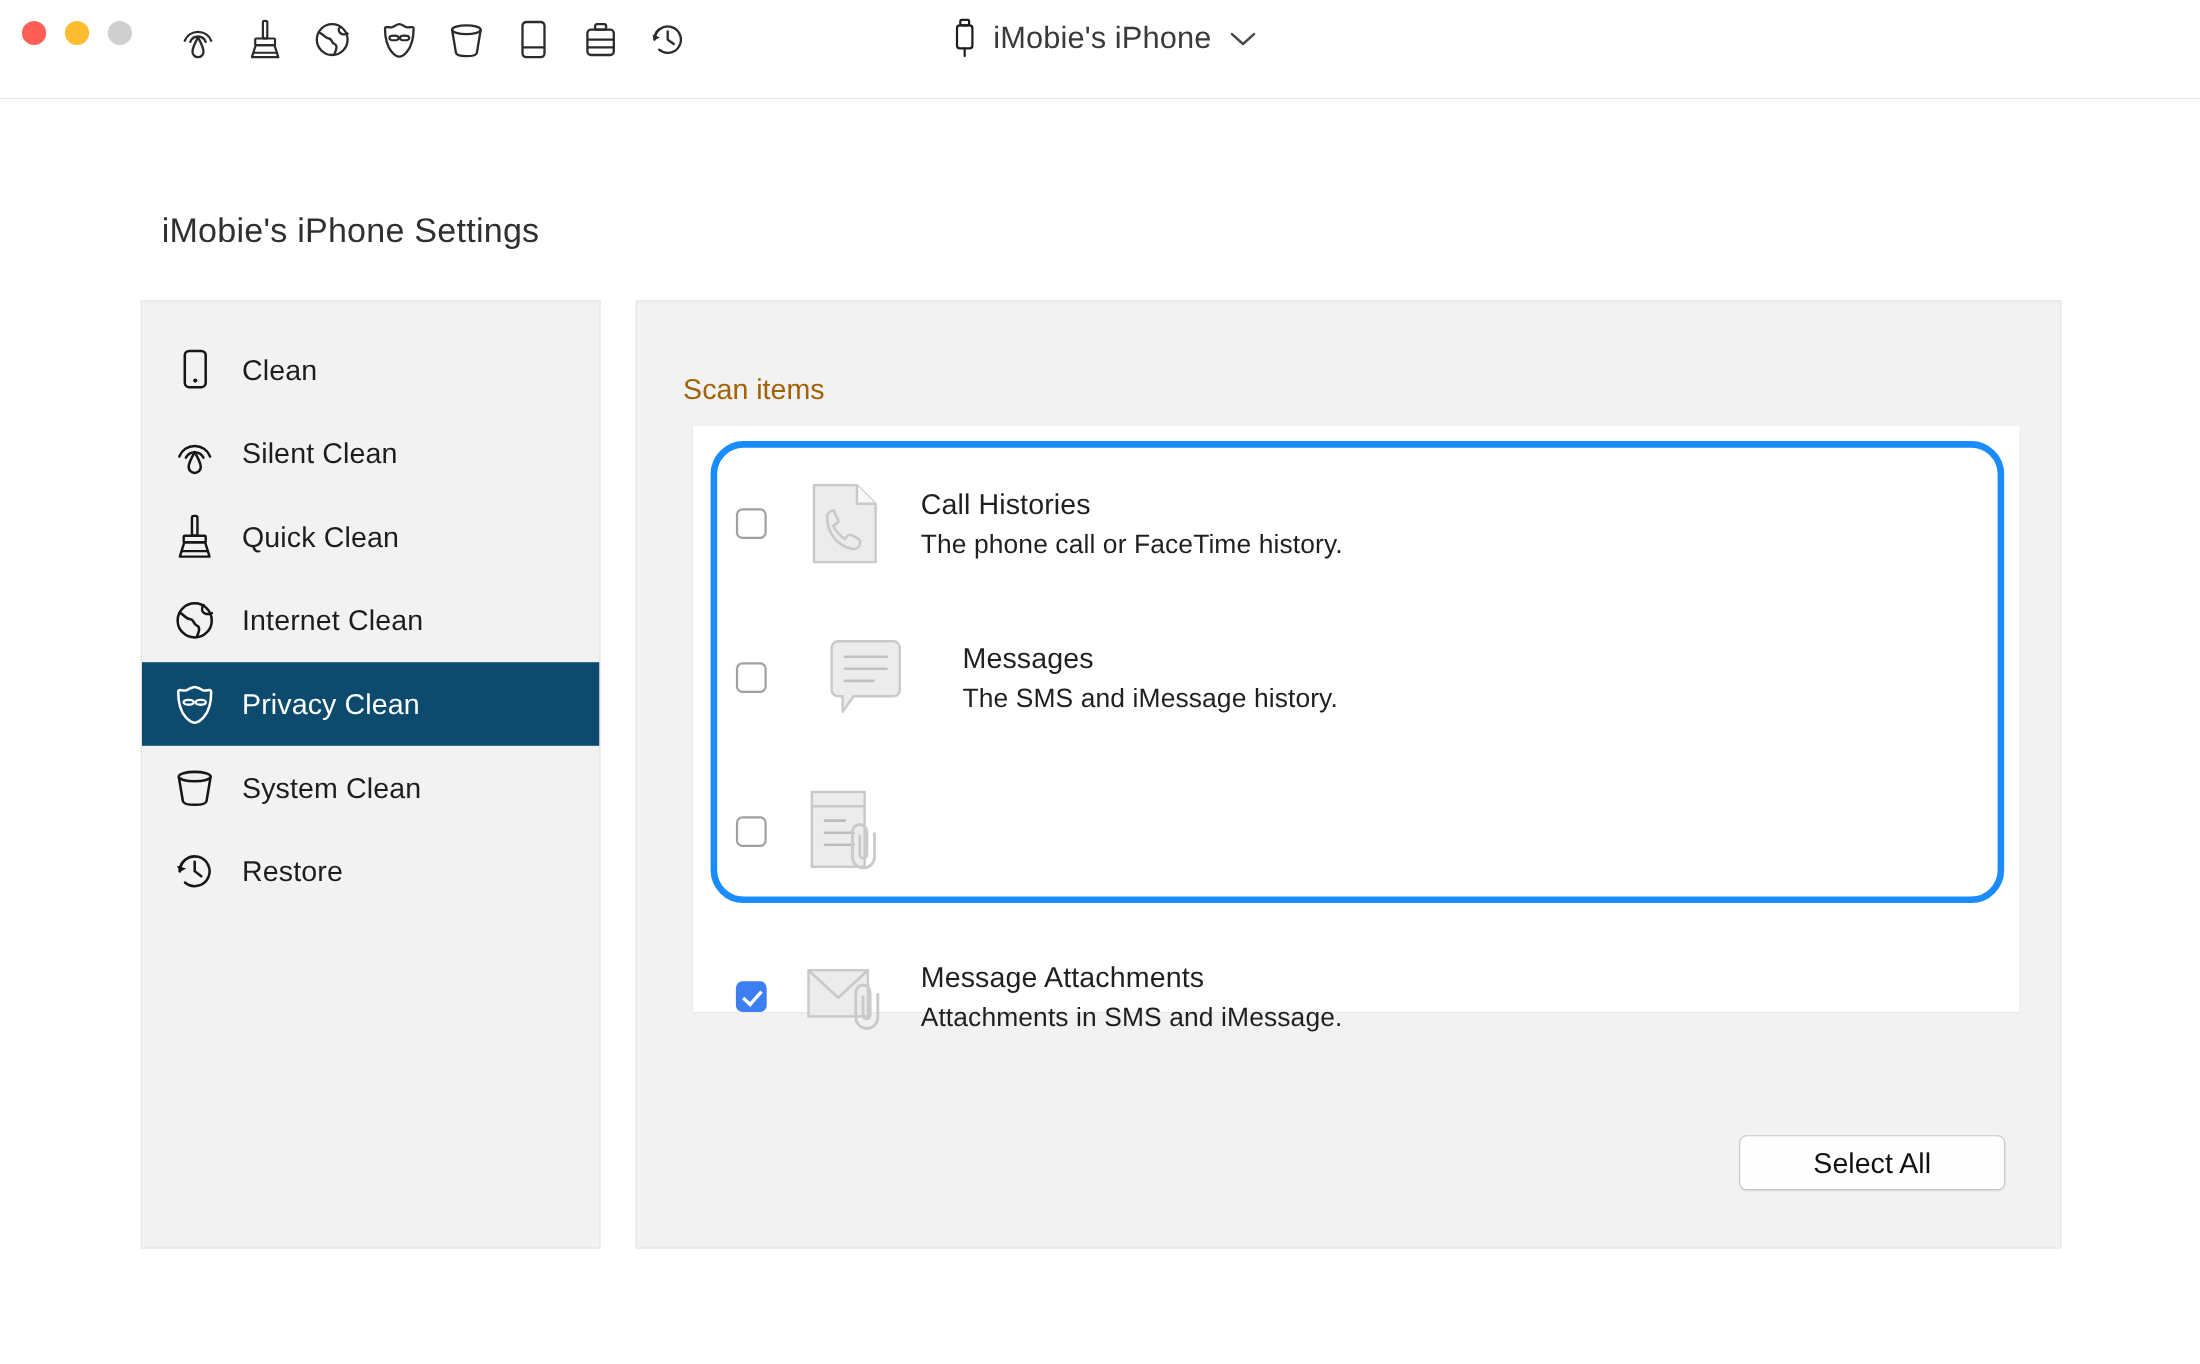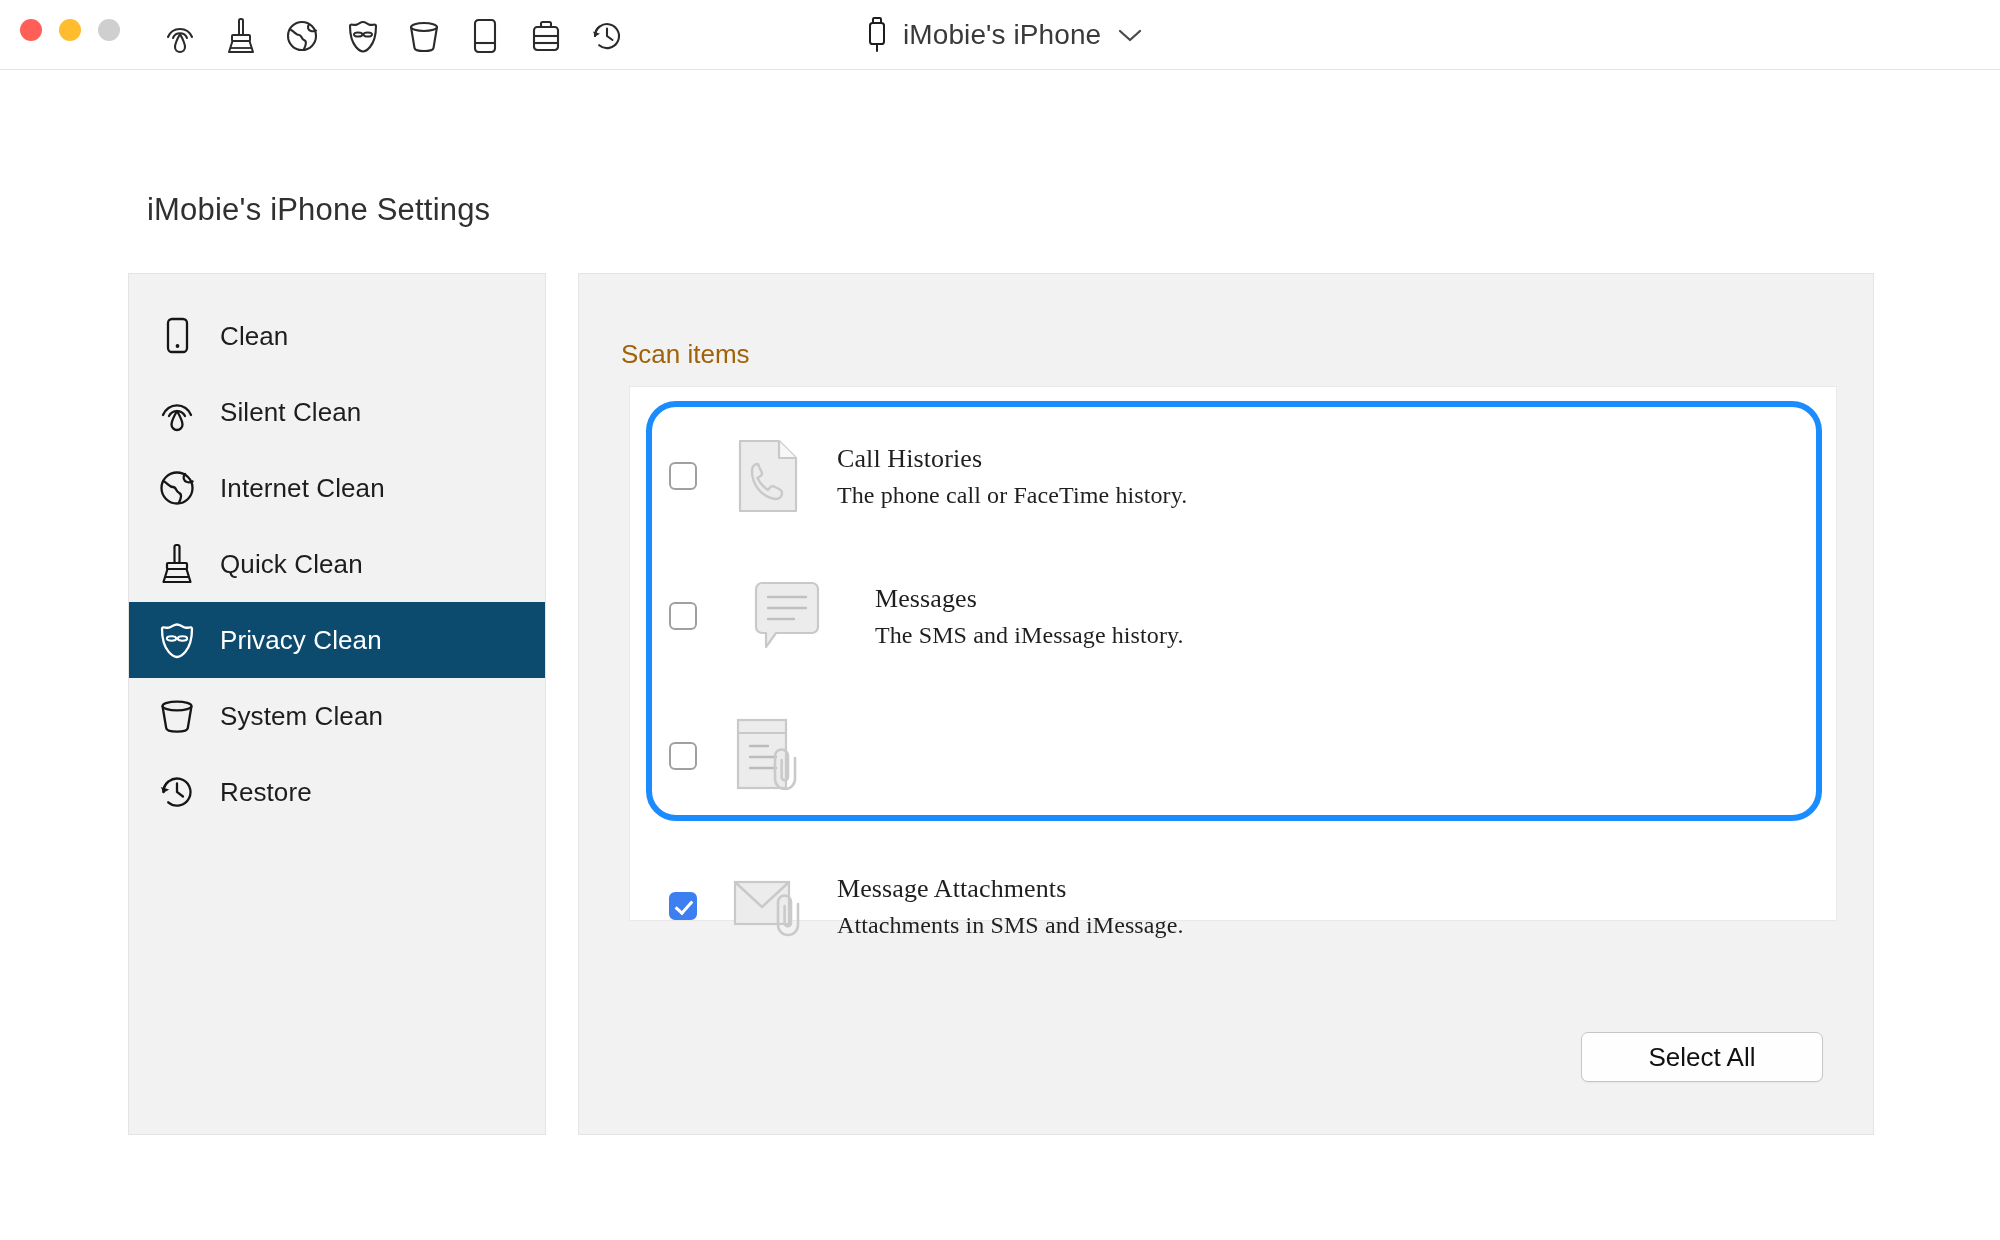--- a/index.html
+++ b/index.html
@@ -20,21 +20,21 @@
     width: 2000px;
     height: 1240px;
     background: #ffffff;
   }
 
   
   .titlebar {
     position: absolute;
     left: 0; top: 0;
     width: 2000px;
-    height: 70px;
+    height: 90px;
     background: #ffffff;
     border-bottom: 1px solid #e3e3e3;
     box-sizing: border-box;
   }
 
   .traffic {
     position: absolute;
     left: 20px;
     top: 19px;
     display: flex;
@@ -223,21 +223,20 @@
     align-items: center;
     justify-content: center;
   }
 
   .row-text {
     margin-left: 30px;
     display: flex;
     flex-direction: column;
     justify-content: center;
     gap: 8px;
-    font-family: Liberation Serif, serif;
   }
   .row-title {
     font-size: 26px;
     color: #1f1f1f;
     letter-spacing: 0.1px;
   }
   .row-desc {
     font-size: 24px;
     color: #1f1f1f;
     letter-spacing: 0.1px;
@@ -379,39 +378,39 @@
           <path d="M6 23 A15 15 0 0 1 34 23" fill="none" stroke="#161616" stroke-width="2.3" stroke-linecap="round"></path>
           <path d="M12 24 A9 9 0 0 1 28 24" fill="none" stroke="#161616" stroke-width="2.3" stroke-linecap="round"></path>
           <path d="M20 19 C20 19 25.5 28.5 25.5 32.5 A5.5 5.5 0 0 1 14.5 32.5 C14.5 28.5 20 19 20 19 Z" fill="none" stroke="#161616" stroke-width="2.3" stroke-linejoin="round"></path>
         </svg>
       </span>
       <span class="s-label">Silent Clean</span>
     </div>
 
     <div class="side-item">
       <span class="s-icon">
-        <svg width="38" height="38" viewBox="0 0 38 38">
-          <circle cx="19" cy="19" r="15.5" fill="none" stroke="#161616" stroke-width="2.3"></circle>
-          <path d="M5.5 12 C10 14.5 11.5 18 15 18 C18.5 18 17.5 22.5 21 23.8 C24.3 25 23 29.5 21 33.6" fill="none" stroke="#161616" stroke-width="2.3" stroke-linecap="round" stroke-linejoin="round"></path>
-          <path d="M27 5 C24.5 8 25.5 12 29 13 C31.5 13.8 33 13 34.6 12.4" fill="none" stroke="#161616" stroke-width="2.3" stroke-linecap="round"></path>
-        </svg>
-      </span>
-      <span class="s-label">Internet Clean</span>
-    </div>
-
-    <div class="side-item">
-      <span class="s-icon">
         <svg width="34" height="42" viewBox="0 0 34 42">
           <rect x="14.5" y="2" width="5" height="18" rx="1.8" fill="none" stroke="#161616" stroke-width="2.2"></rect>
           <rect x="7" y="20" width="20" height="6" rx="1" fill="none" stroke="#161616" stroke-width="2.2"></rect>
           <path d="M7.5 26 L3.5 39 L30.5 39 L26.5 26 Z" fill="none" stroke="#161616" stroke-width="2.2" stroke-linejoin="round"></path>
           <path d="M5.3 34 L28.7 34" stroke="#161616" stroke-width="2"></path>
         </svg>
       </span>
       <span class="s-label">Quick Clean</span>
+    </div>
+
+    <div class="side-item">
+      <span class="s-icon">
+        <svg width="38" height="38" viewBox="0 0 38 38">
+          <circle cx="19" cy="19" r="15.5" fill="none" stroke="#161616" stroke-width="2.3"></circle>
+          <path d="M5.5 12 C10 14.5 11.5 18 15 18 C18.5 18 17.5 22.5 21 23.8 C24.3 25 23 29.5 21 33.6" fill="none" stroke="#161616" stroke-width="2.3" stroke-linecap="round" stroke-linejoin="round"></path>
+          <path d="M27 5 C24.5 8 25.5 12 29 13 C31.5 13.8 33 13 34.6 12.4" fill="none" stroke="#161616" stroke-width="2.3" stroke-linecap="round"></path>
+        </svg>
+      </span>
+      <span class="s-label">Internet Clean</span>
     </div>
 
     <div class="side-item active">
       <span class="s-icon">
         <svg width="38" height="40" viewBox="0 0 38 40">
           <path d="M4 9 C4 5.5 8.5 9 12 7.3 C15.5 5.6 16.8 4.5 19 4.5 C21.2 4.5 22.5 5.6 26 7.3 C29.5 9 34 5.5 34 9 C34 16 32.8 25.5 27.2 32 C23.8 35.8 21 37 19 37 C17 37 14.2 35.8 10.8 32 C5.2 25.5 4 16 4 9 Z" fill="none" stroke="#ffffff" stroke-width="2.3" stroke-linejoin="round"></path>
           <ellipse cx="13.5" cy="18.5" rx="4.6" ry="2.2" fill="none" stroke="#ffffff" stroke-width="2.1"></ellipse>
           <ellipse cx="24.5" cy="18.5" rx="4.6" ry="2.2" fill="none" stroke="#ffffff" stroke-width="2.1"></ellipse>
         </svg>
       </span>

